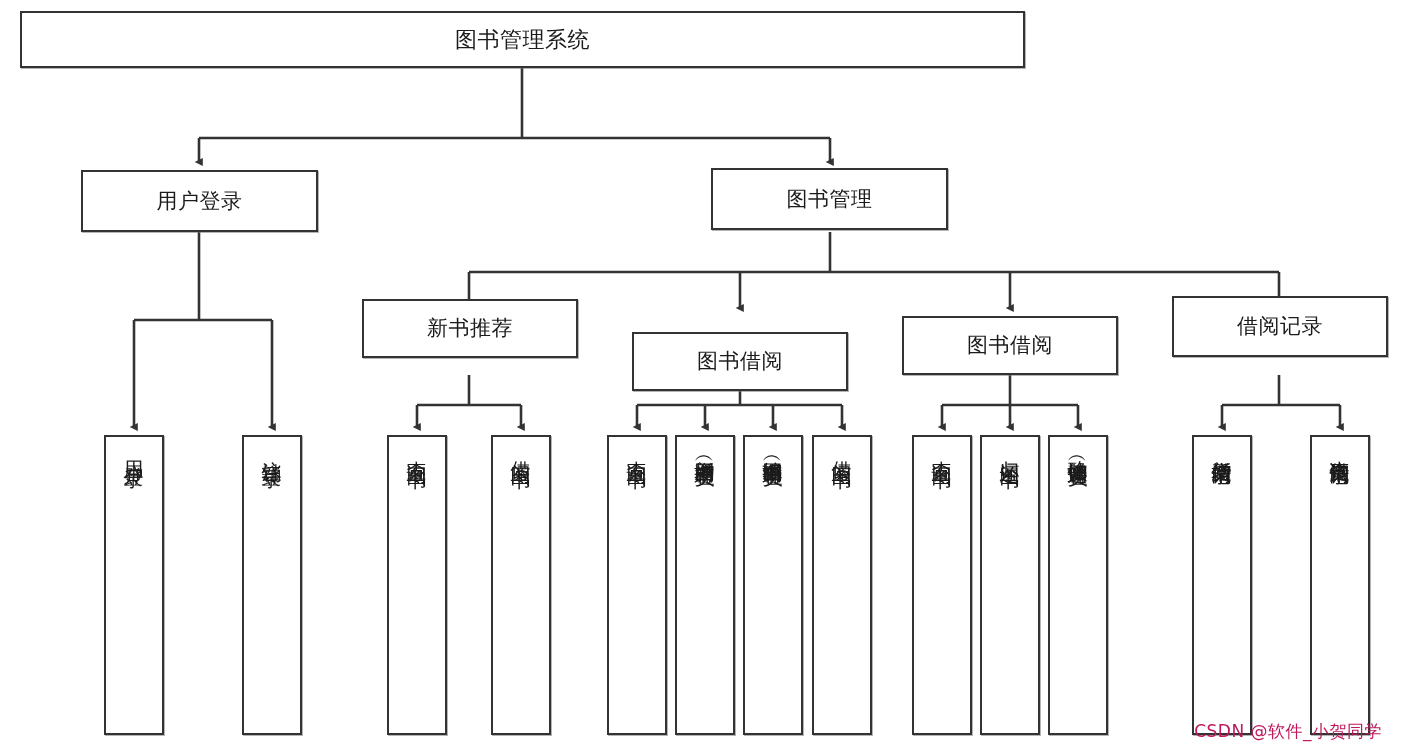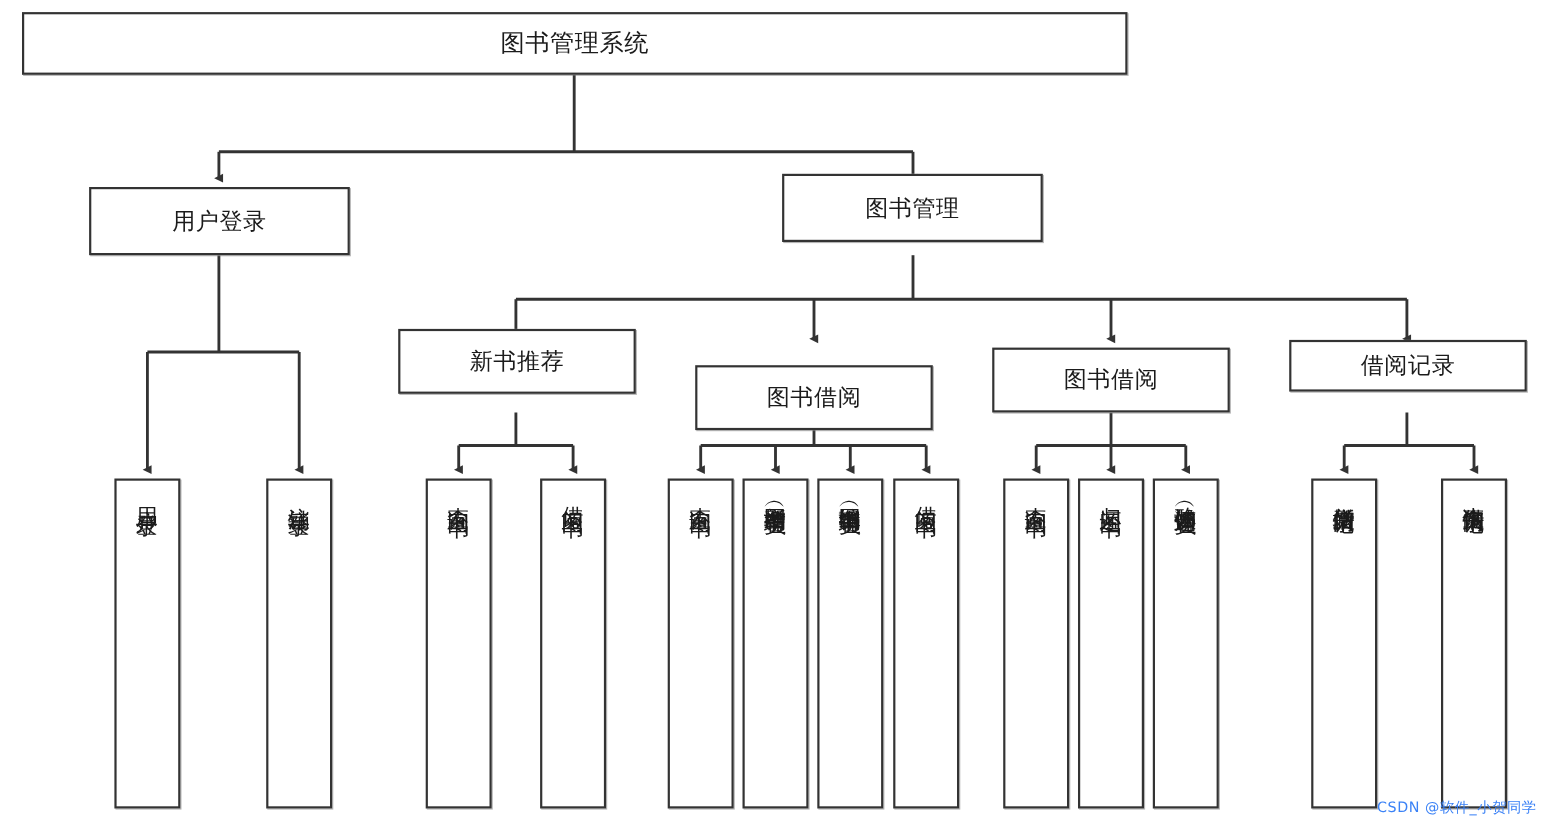--- a/index.html
+++ b/index.html
@@ -64,24 +64,24 @@
     letter-spacing: 3px;
     line-height: 1.1;
     white-space: nowrap;
     margin-top: 2px;
   }
   .node.vert.tall-text .node-label {
     letter-spacing: 1px;
   }
   .watermark {
     position: absolute;
-    right: 8px;
+    right: 23px;
     bottom: 4px;
-    font-size: 13px;
-    color: #3b82f6;
+    font-size: 17px;
+    color: #be185d;
     letter-spacing: 0.5px;
     white-space: nowrap;
     user-select: none;
   }
 </style>
 </head>
 <body>
 
 <div id="diagram-root">
 
@@ -141,37 +141,37 @@
   </svg>
 
   <div class="node horiz root" style="left:20px; top:11px; width:1005px; height:57px;">
     <span class="node-label">图书管理系统</span>
   </div>
 
   <div class="node horiz" style="left:81px; top:170px; width:237px; height:62px;">
     <span class="node-label">用户登录</span>
   </div>
 
-  <div class="node horiz" style="left:711px; top:158px; width:237px; height:62px;">
+  <div class="node horiz" style="left:711px; top:168px; width:237px; height:62px;">
     <span class="node-label">图书管理</span>
   </div>
 
   <div class="node horiz" style="left:362px; top:299px; width:216px; height:59px;">
     <span class="node-label">新书推荐</span>
   </div>
 
   <div class="node horiz" style="left:632px; top:332px; width:216px; height:59px;">
     <span class="node-label">图书借阅</span>
   </div>
 
   <div class="node horiz" style="left:902px; top:316px; width:216px; height:59px;">
     <span class="node-label">图书借阅</span>
   </div>
 
-  <div class="node horiz" style="left:1172px; top:309px; width:216px; height:47px;">
+  <div class="node horiz" style="left:1172px; top:296px; width:216px; height:61px;">
     <span class="node-label">借阅记录</span>
   </div>
 
   <div class="node vert" style="left:104px; top:435px; width:60px; height:300px;">
     <span class="node-label">用户登录</span>
   </div>
 
   <div class="node vert" style="left:242px; top:435px; width:60px; height:300px;">
     <span class="node-label">注销登录</span>
   </div>

